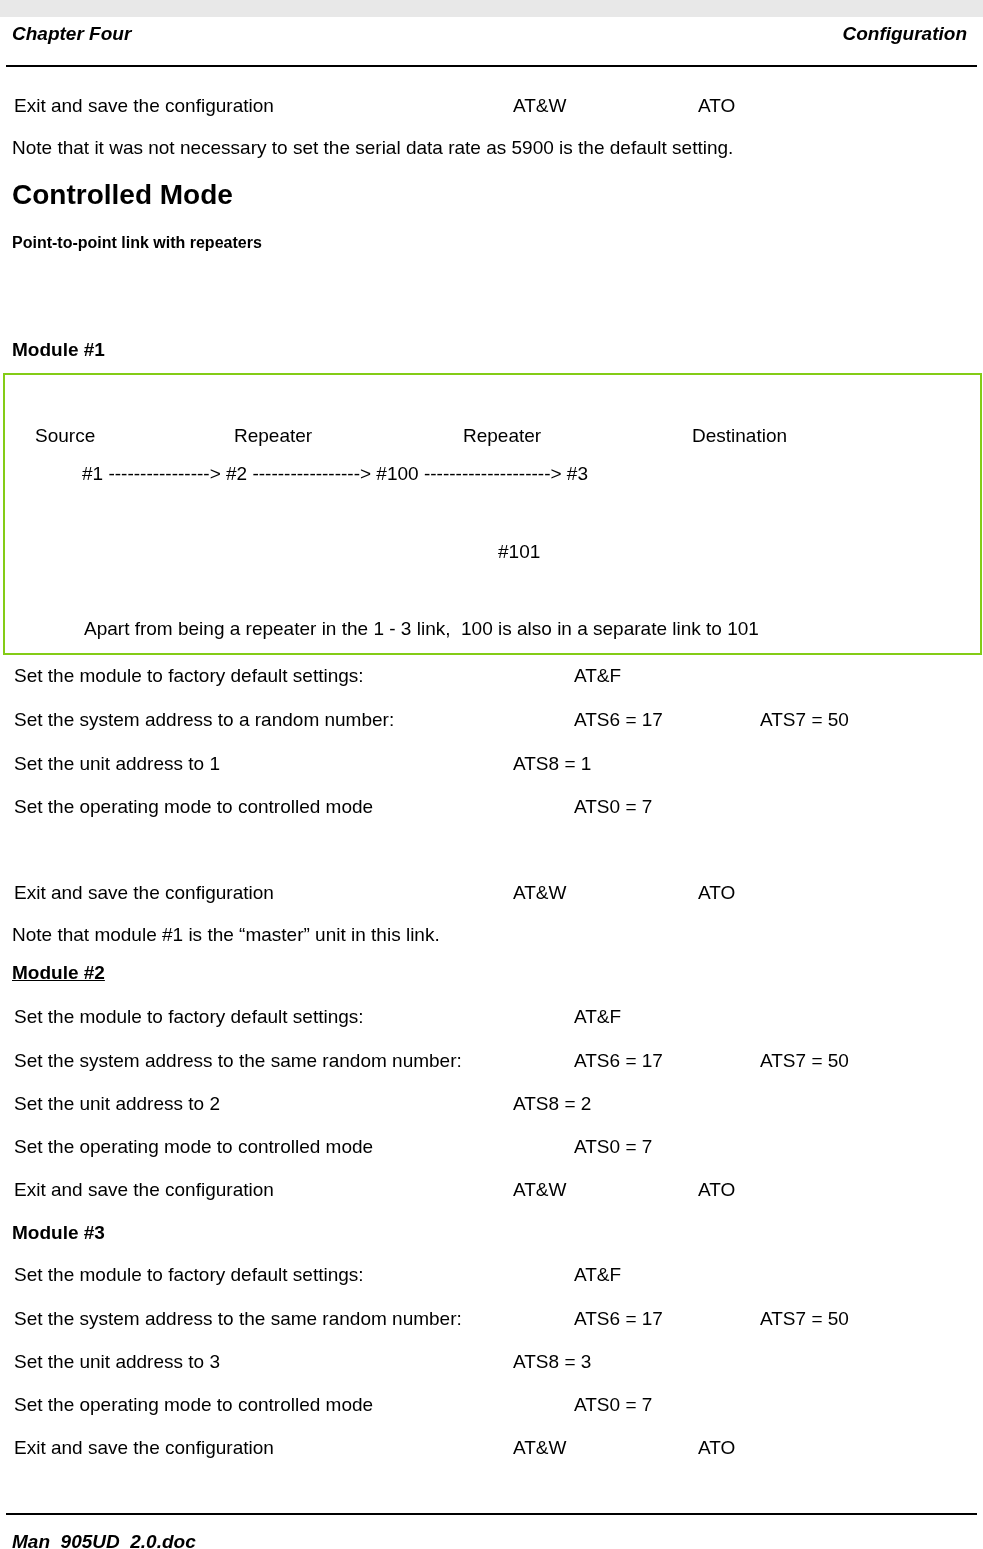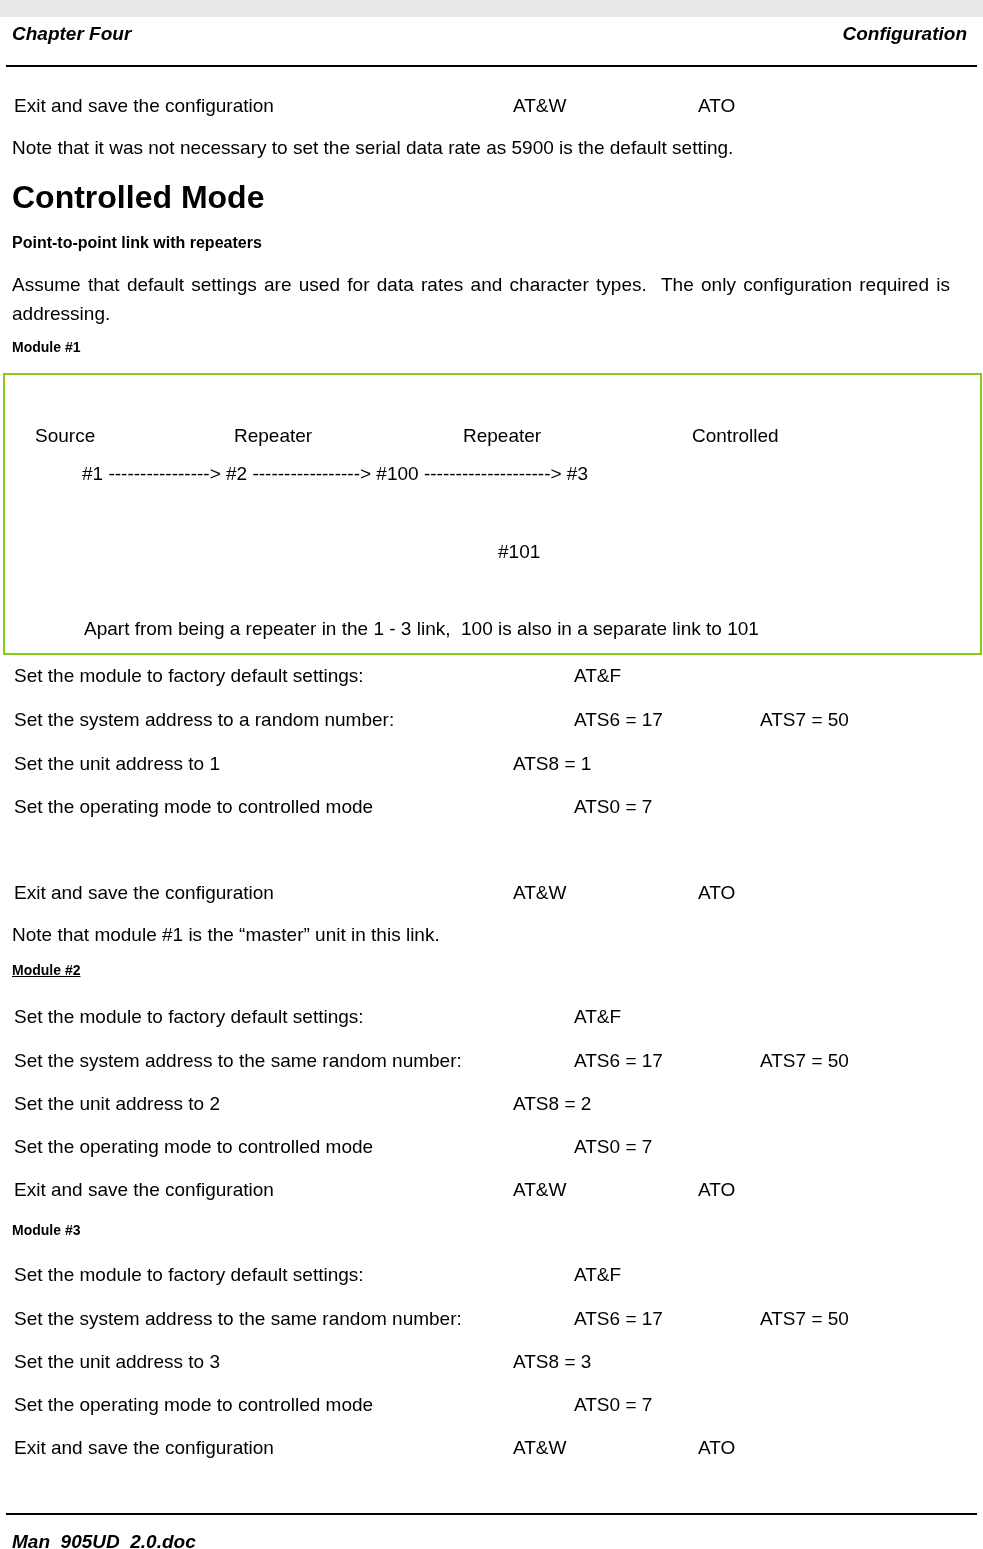--- a/index.html
+++ b/index.html
@@ -14,23 +14,23 @@
     overflow: hidden;
     margin-top: 17px;
   }
   .abs { position: absolute; white-space: pre-wrap; }
   .b { font-weight: bold; }
   .i { font-style: italic; }
   .rule {
     position: absolute; left: 6px; right: 6px; height: 0;
     border-top: 2px solid #000;
   }
-  .h1 { font-size: 32px; font-weight: bold; }
+  .h1 { font-size: 28px; font-weight: bold; }
   .h2 { font-size: 16px; font-weight: bold; }
-  .h3 { font-size: 14px; font-weight: bold; }
+  .h3 { font-size: 19px; font-weight: bold; }
   .cmd-row { position: absolute; left: 0; width: 884px; height: 26px; text-decoration: underline; }
   .cmd-row .lbl { position: absolute; left: 14px; top: 0; white-space: pre; }
   .cmd-row .c1  { position: absolute; top: 0; white-space: pre; }
   .cmd-row .c2  { position: absolute; top: 0; white-space: pre; }
   .cmd-row.narrow .c1 { left: 513px; }
   .cmd-row.narrow .c2 { left: 698px; }
   .cmd-row.wide .c1 { left: 574px; }
   .cmd-row.wide .c2 { left: 760px; }
   .diagram-box {
     position: absolute; left: 3px; top: 356px;
@@ -50,28 +50,27 @@
 
   <div class="cmd-row narrow" style="top:78px;">
     <span class="lbl">Exit and save the configuration</span>
     <span class="c1">AT&amp;W</span>
     <span class="c2">ATO</span>
   </div>
   <div class="abs" style="top:120px; left:12px; width:956px;">Note that it was not necessary to set the serial data rate as 5900 is the default setting.</div>
 
   <div class="abs h1" style="top:162px; left:12px;">Controlled Mode</div>
   <div class="abs h2" style="top:217px; left:12px;">Point-to-point link with repeaters</div>
-  <div class="abs para" style="top:253px; left:12px; width:938px;">Assume that default settings are used for data rates and character types.  The only configuration required is addressing.</div>
   <div class="abs h3" style="top:322px; left:12px;">Module #1</div>
 
   <div class="diagram-box">
     <span class="abs" style="top:50px; left:30px;">Source</span>
     <span class="abs" style="top:50px; left:229px;">Repeater</span>
     <span class="abs" style="top:50px; left:458px;">Repeater</span>
-    <span class="abs" style="top:50px; left:687px;">Controlled</span>
+    <span class="abs" style="top:50px; left:687px;">Destination</span>
     <span class="abs" style="top:88px; left:77px; white-space:pre;">#1 ----------------&gt; #2 -----------------&gt; #100 --------------------&gt; #3</span>
     <span class="abs" style="top:166px; left:493px;">#101</span>
     <span class="abs" style="top:243px; left:79px; width:860px;">Apart from being a repeater in the 1 - 3 link,  100 is also in a separate link to 101</span>
   </div>
 
   <div class="cmd-row wide" style="top:648px;">
     <span class="lbl">Set the module to factory default settings:</span>
     <span class="c1">AT&amp;F</span>
     <span class="c2"></span>
   </div>

